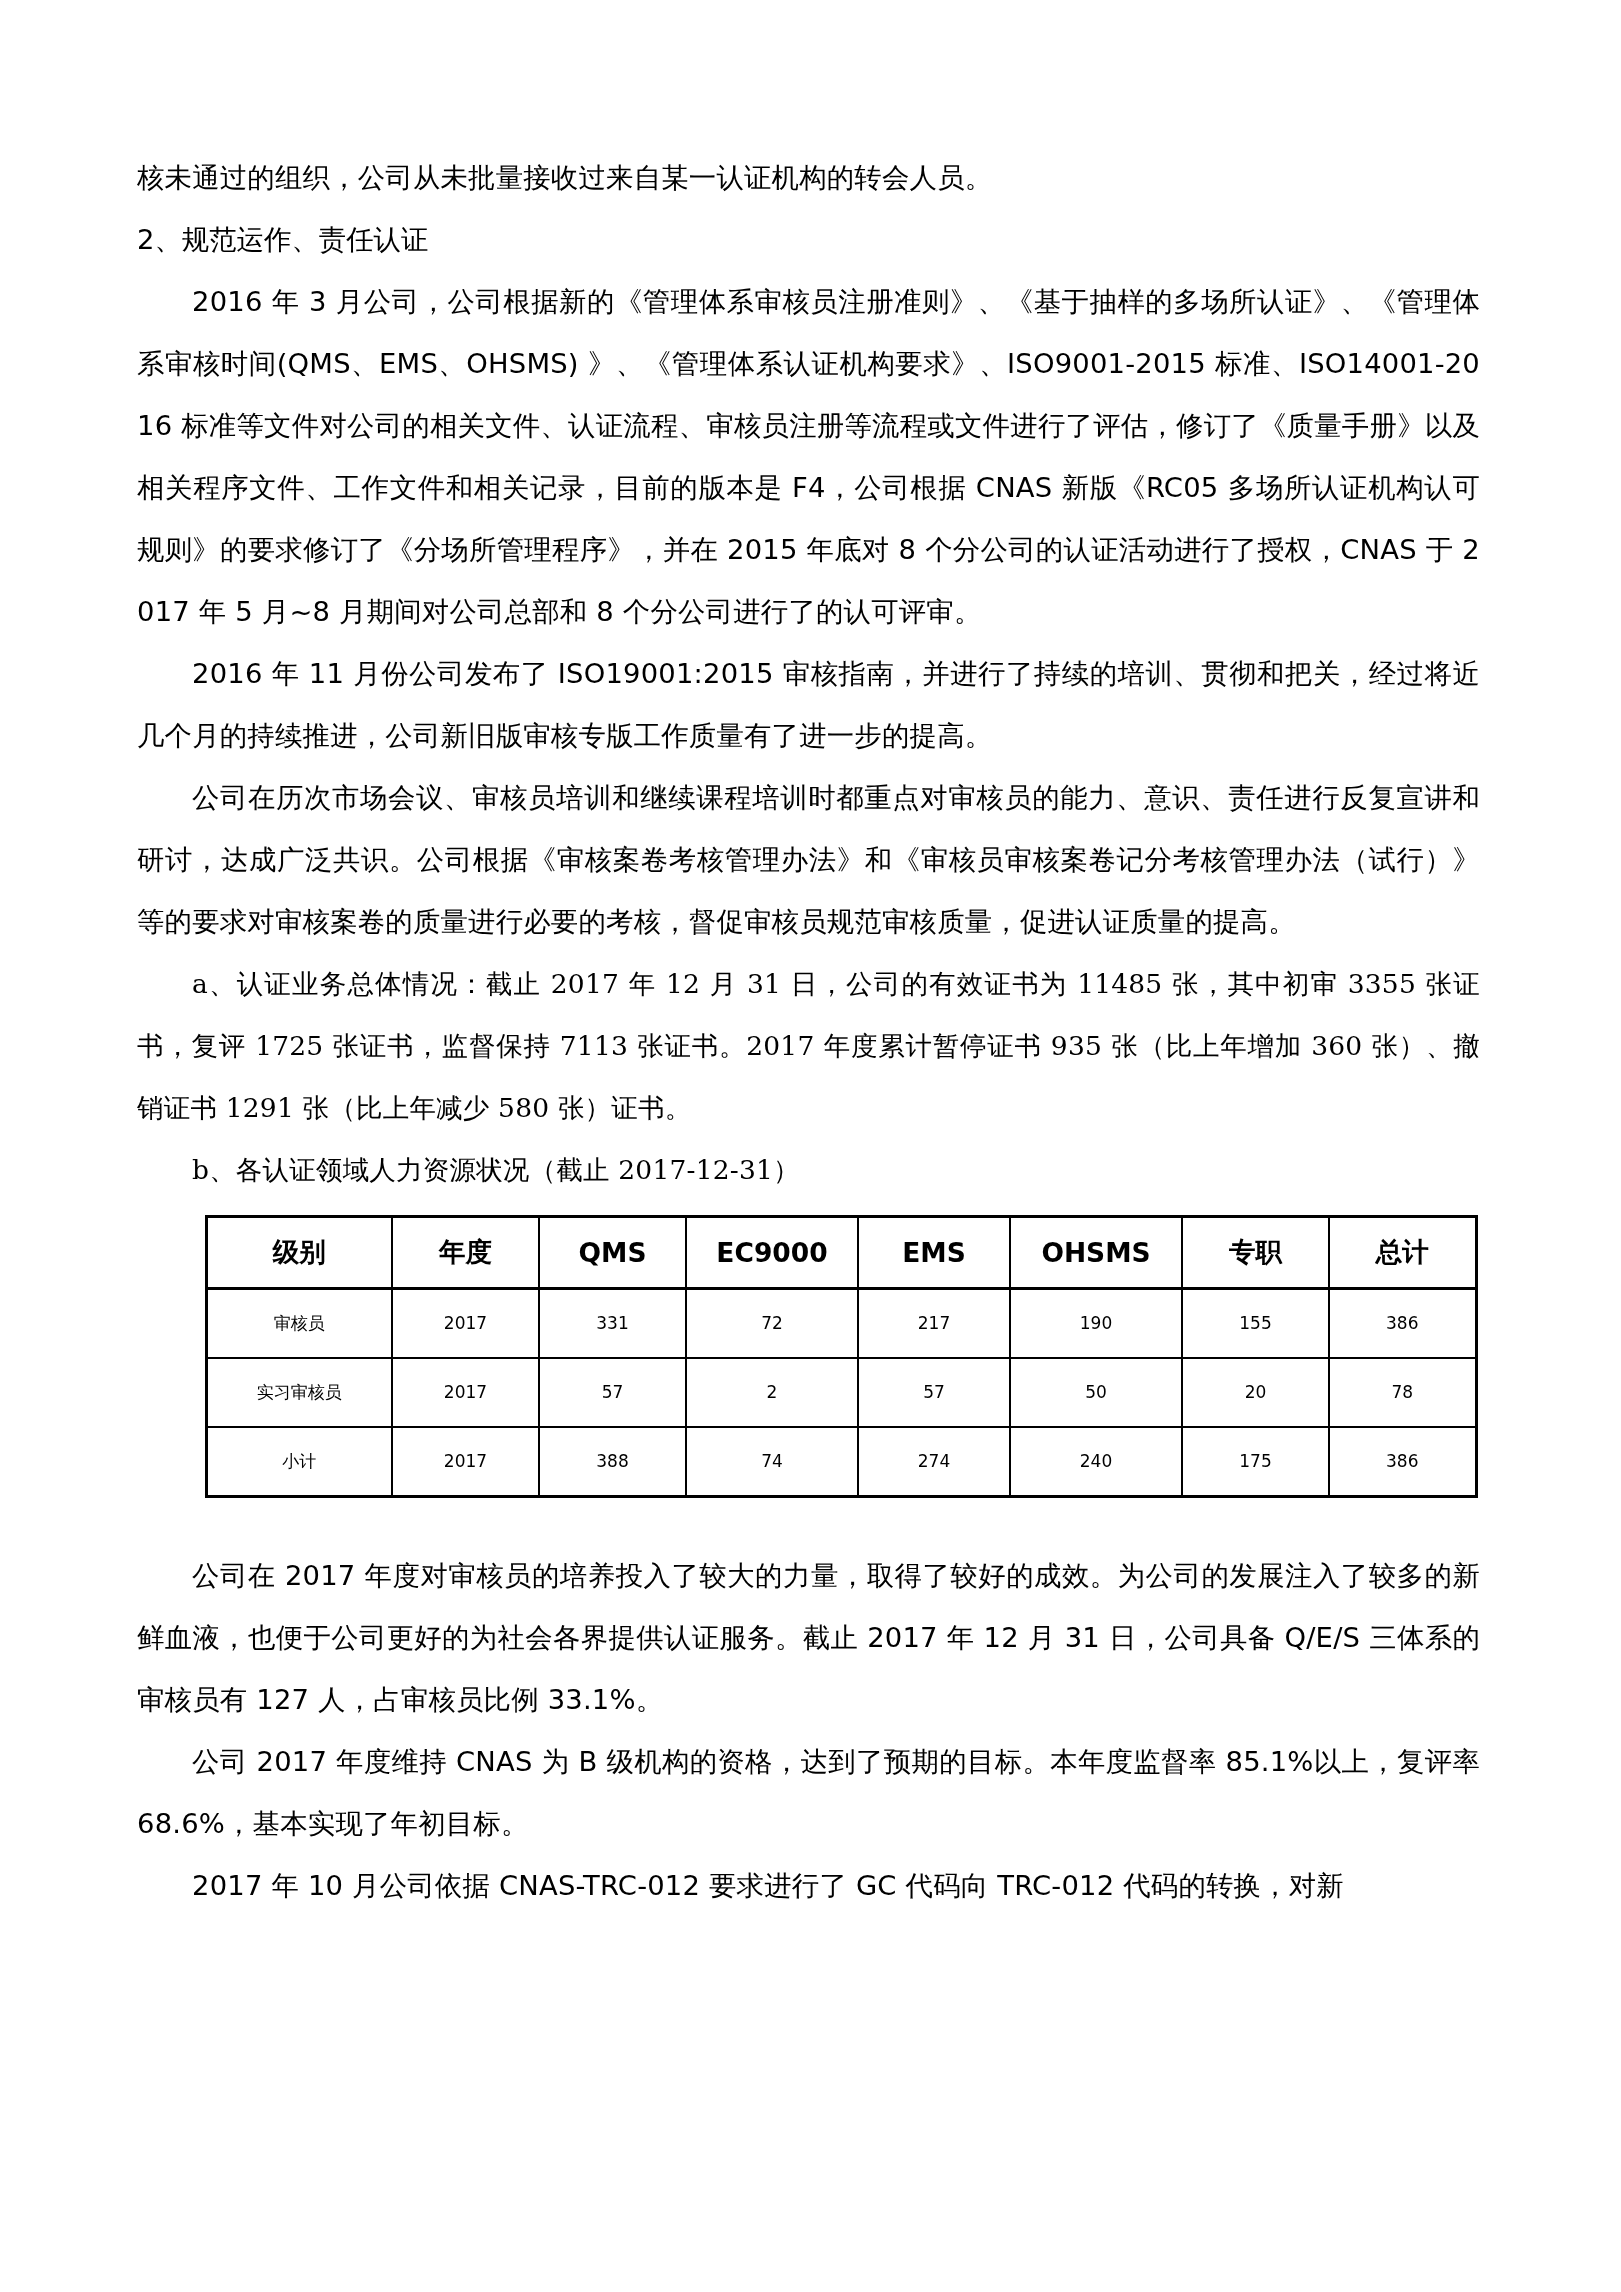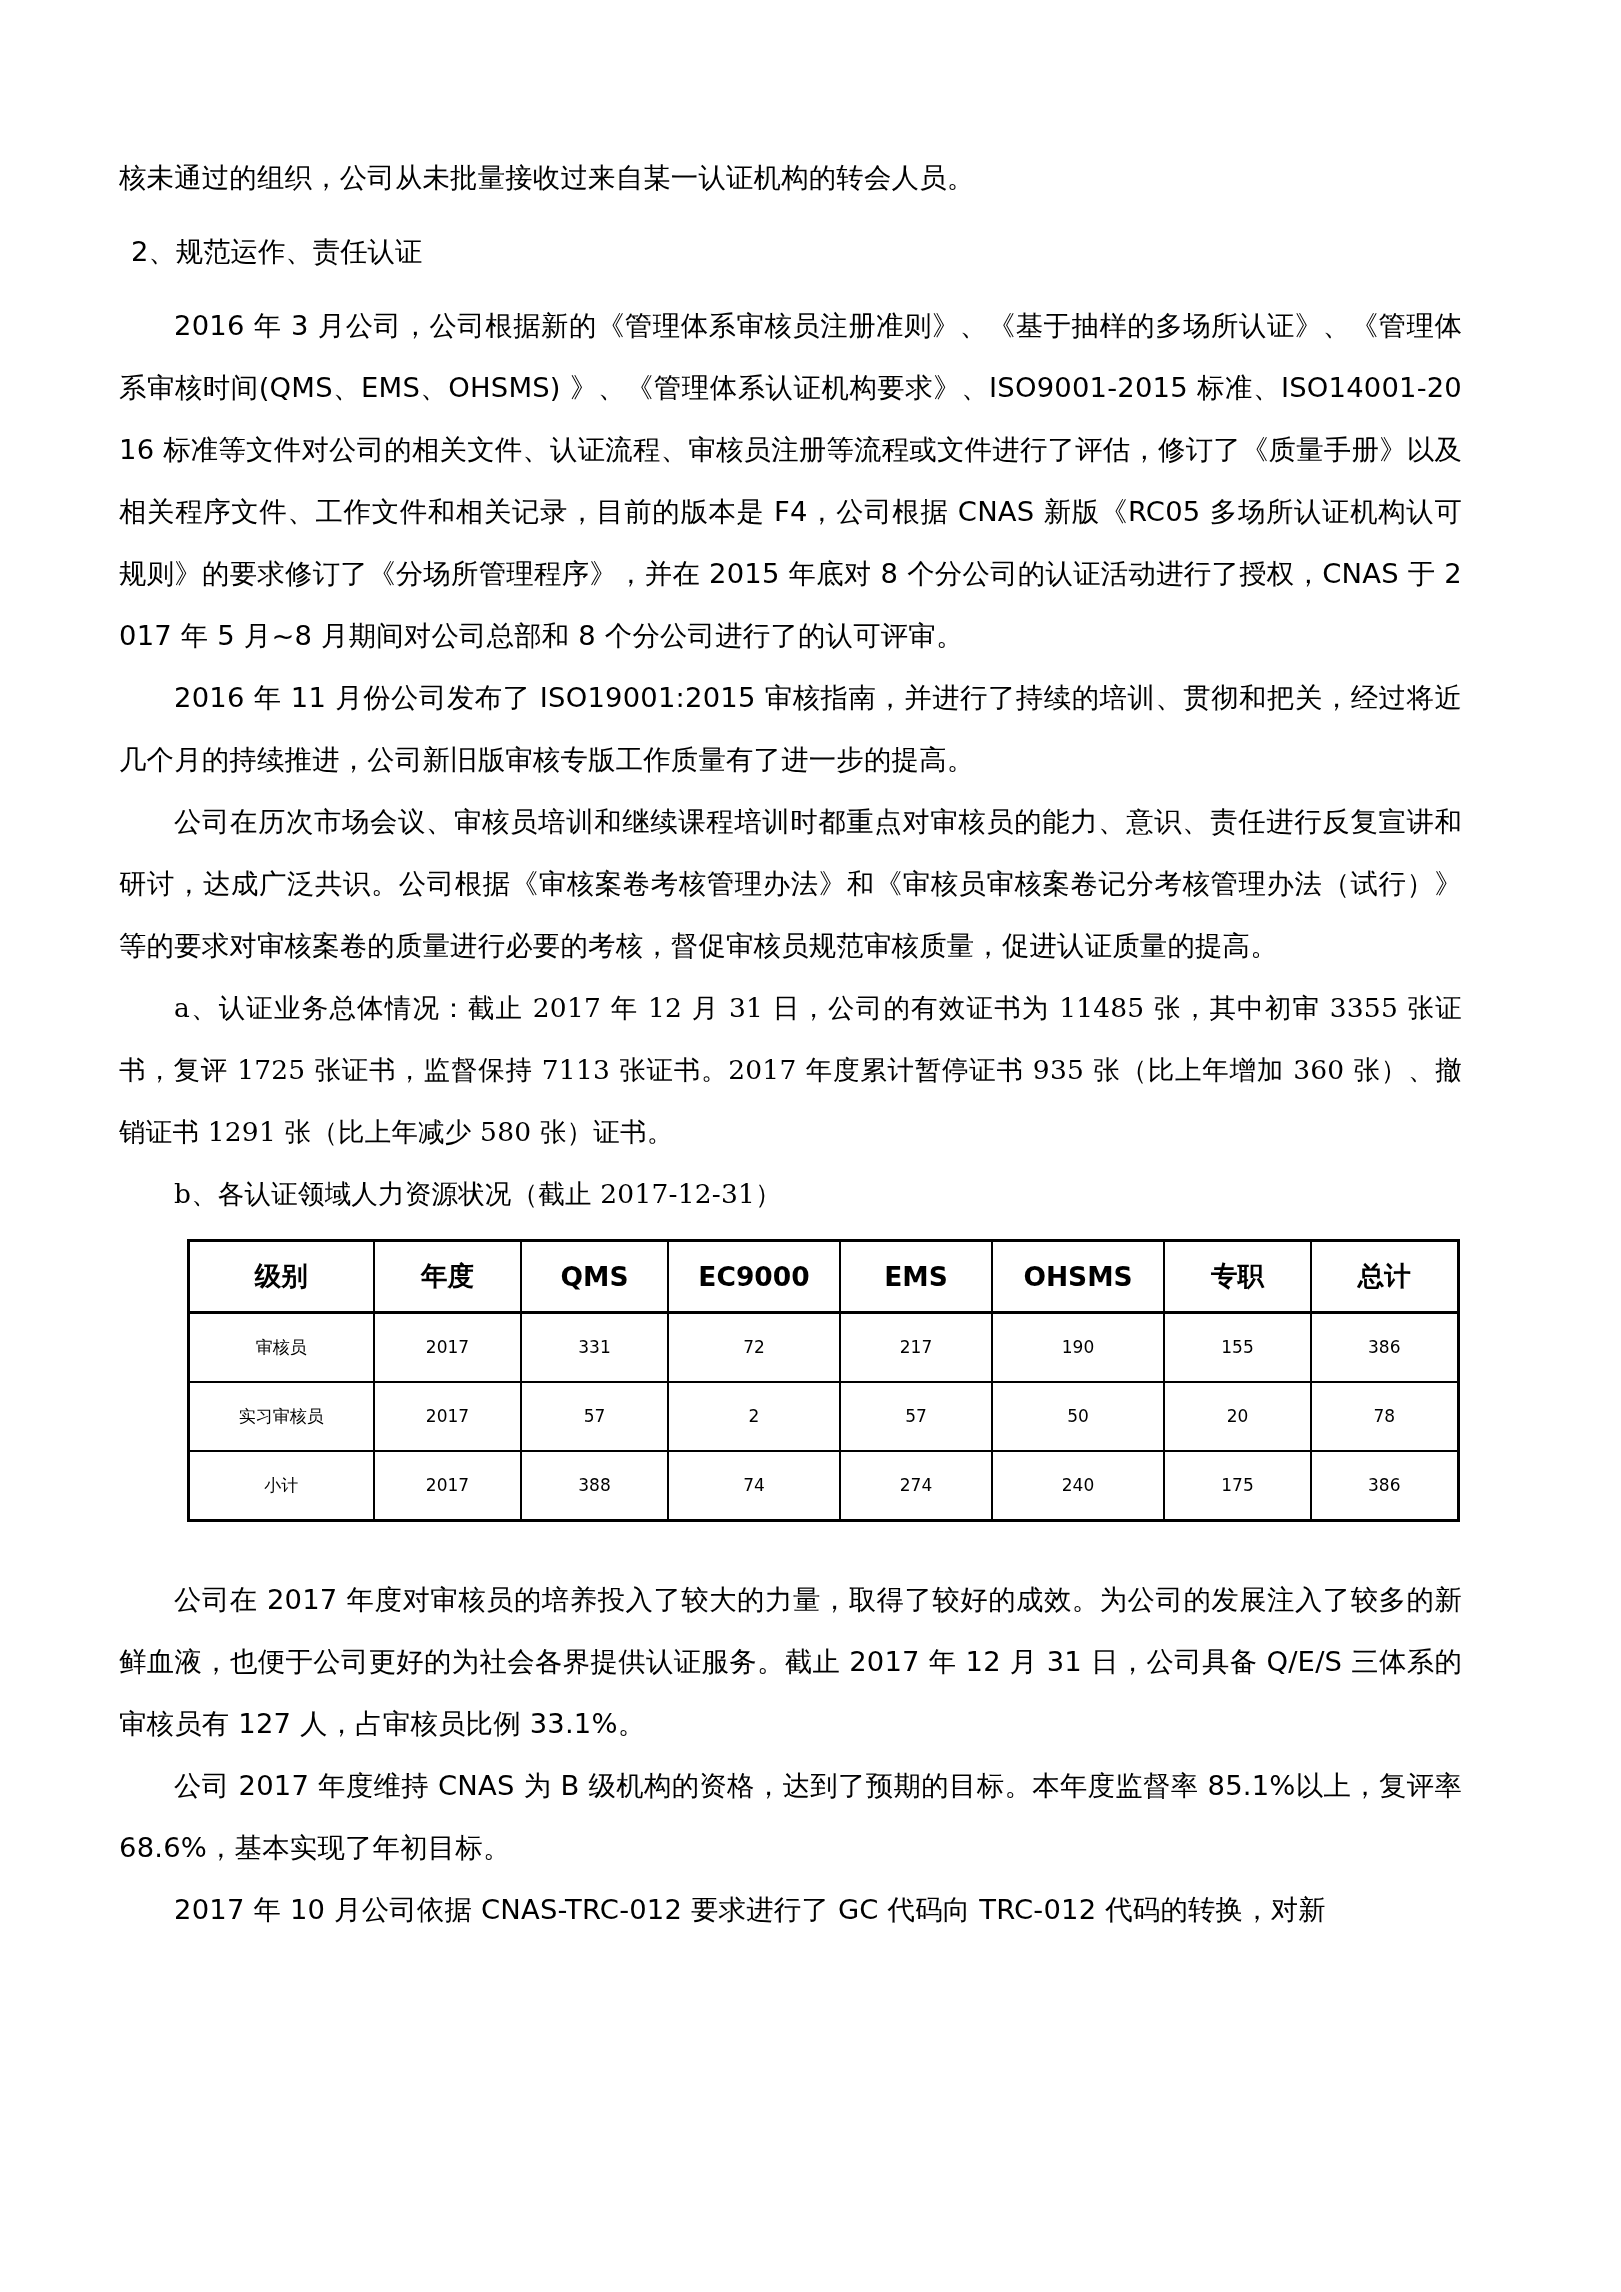--- a/index.html
+++ b/index.html
@@ -15,21 +15,21 @@
   .page {
     position: relative;
     width: 1621px;
     height: 2293px;
     background: #ffffff;
     box-sizing: border-box;
     overflow: hidden;
   }
   .content {
     position: absolute;
-    left: 119px;
+    left: 137px;
     top: 147px;
     width: 1343px;
   }
   
   .para {
     font-family: "DejaVu Sans", "Liberation Sans", sans-serif;
     font-size: 27.4px;
     line-height: 62px;
     text-align: justify;
     text-justify: inter-character;
@@ -45,21 +45,21 @@
     font-size: 26.5px;
   }
   .para.noindent { text-indent: 0; }
   .para.lastline-left { text-align-last: left; }
 
   .heading {
     font-family: "DejaVu Sans", "Liberation Sans", sans-serif;
     font-size: 27.4px;
     line-height: 62px;
     text-indent: 0;
-    margin: 12px;
+    margin: 0;
   }
   .spacer-lg { height: 47px; }
 
   
   .table-wrap {
     display: flex;
     justify-content: center;
     padding-left: 65px;
     margin-top: 13.7px;
   }

